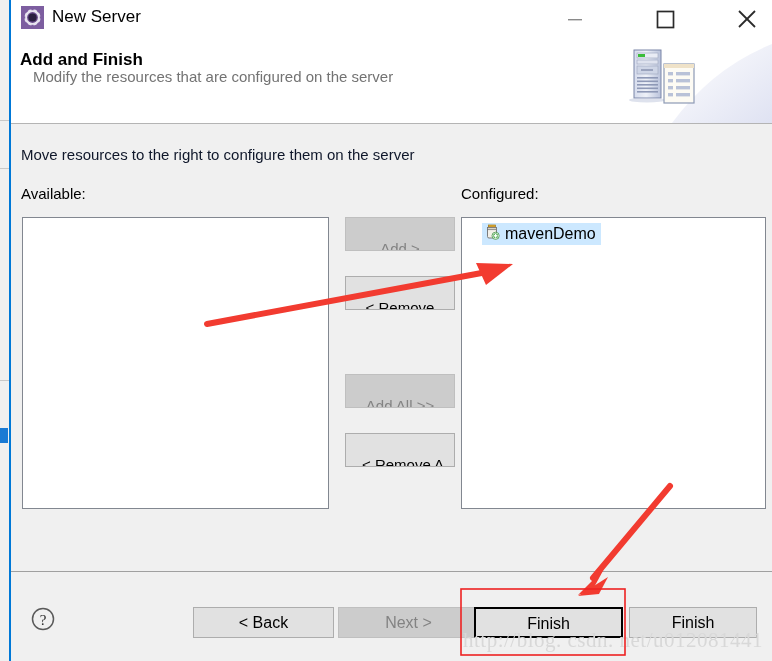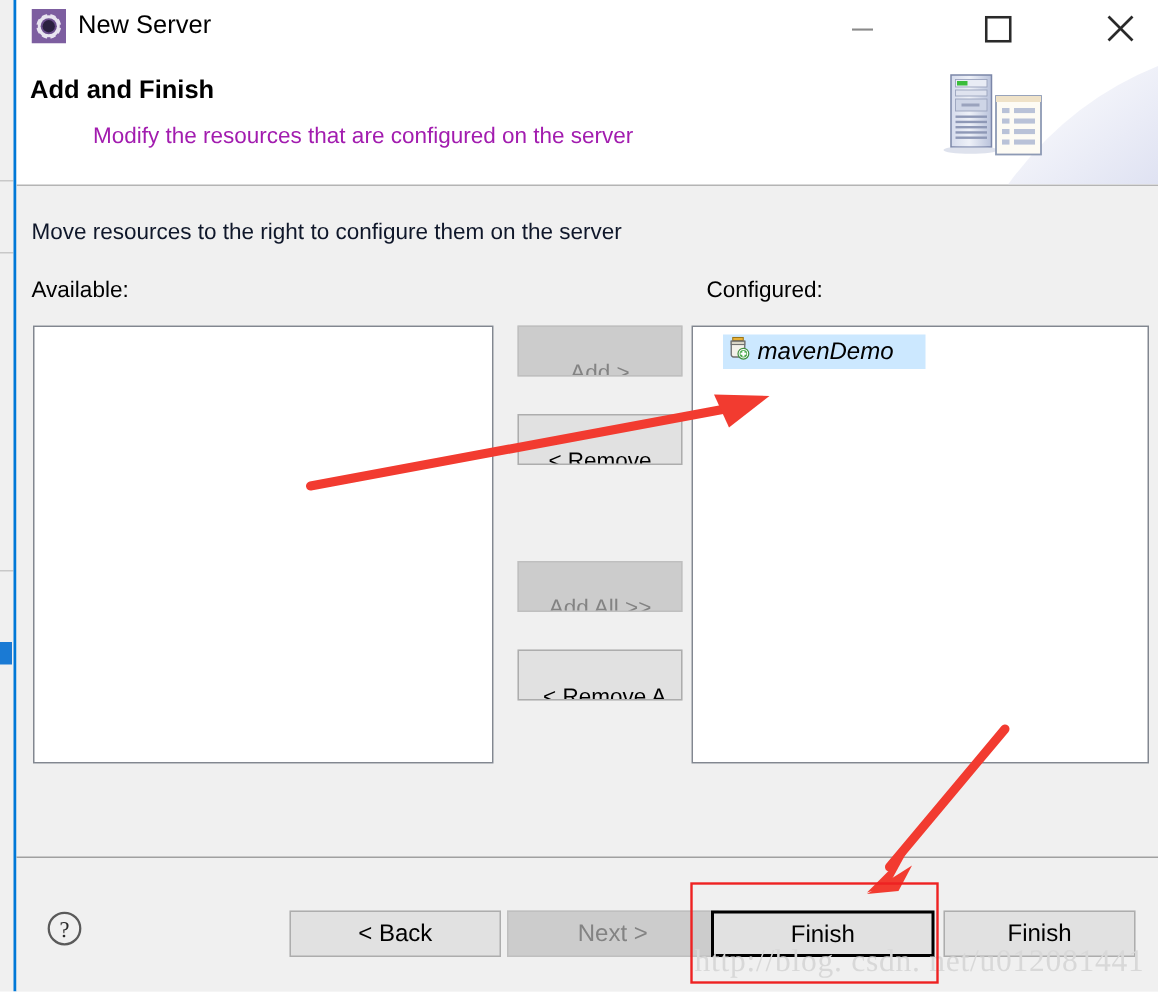--- a/index.html
+++ b/index.html
@@ -116,25 +116,24 @@
   #header-title {
     position: absolute;
     left: 9px; top: 12px;
     font-size: 17px;
     font-weight: bold;
     color: #000000;
     white-space: nowrap;
   }
   #header-subtitle {
     position: absolute;
-    left: 22px; top: 44px;
+    left: 22px; top: 30px;
     font-size: 15px;
-    color: #a21caf;
-    white-space: nowrap;
-    margin-left: 29px;
+    color: #737373;
+    white-space: nowrap;
   }
   #header-art {
     position: absolute;
     right: 0; top: 0;
     width: 180px; height: 85px;
   }
 
   
   #body-area {
     position: absolute;
@@ -151,44 +150,43 @@
     white-space: nowrap;
   }
   .list-label {
     position: absolute;
     top: 61px;
     font-size: 15px;
     color: #000000;
     white-space: nowrap;
   }
   #label-available  { left: 10px; }
-  #label-configured { left: 460px; text-align: right; }
+  #label-configured { left: 450px; text-align: right; }
 
   .listbox {
     position: absolute;
     top: 93px;
     height: 292px;
     background: #ffffff;
     border: 1px solid #828790;
     box-sizing: border-box;
     overflow: hidden;
   }
   #list-available  { left: 11px;  width: 307px; }
   #list-configured { left: 450px; width: 305px; }
 
   .list-item {
     position: relative;
     margin: 5px 0 0 20px;
     display: inline-flex;
     align-items: center;
     gap: 5px;
     background: #cce8ff;
-    padding: 1px 21px 1px 2px;
+    padding: 1px 5px 1px 2px;
     font-size: 16px;
-    font-style: italic;
     color: #000000;
     white-space: nowrap;
   }
   .list-item .jar-icon { flex: 0 0 auto; display: block; }
 
   
   #transfer-buttons {
     position: absolute;
     left: 326px;
     top: 93px;

